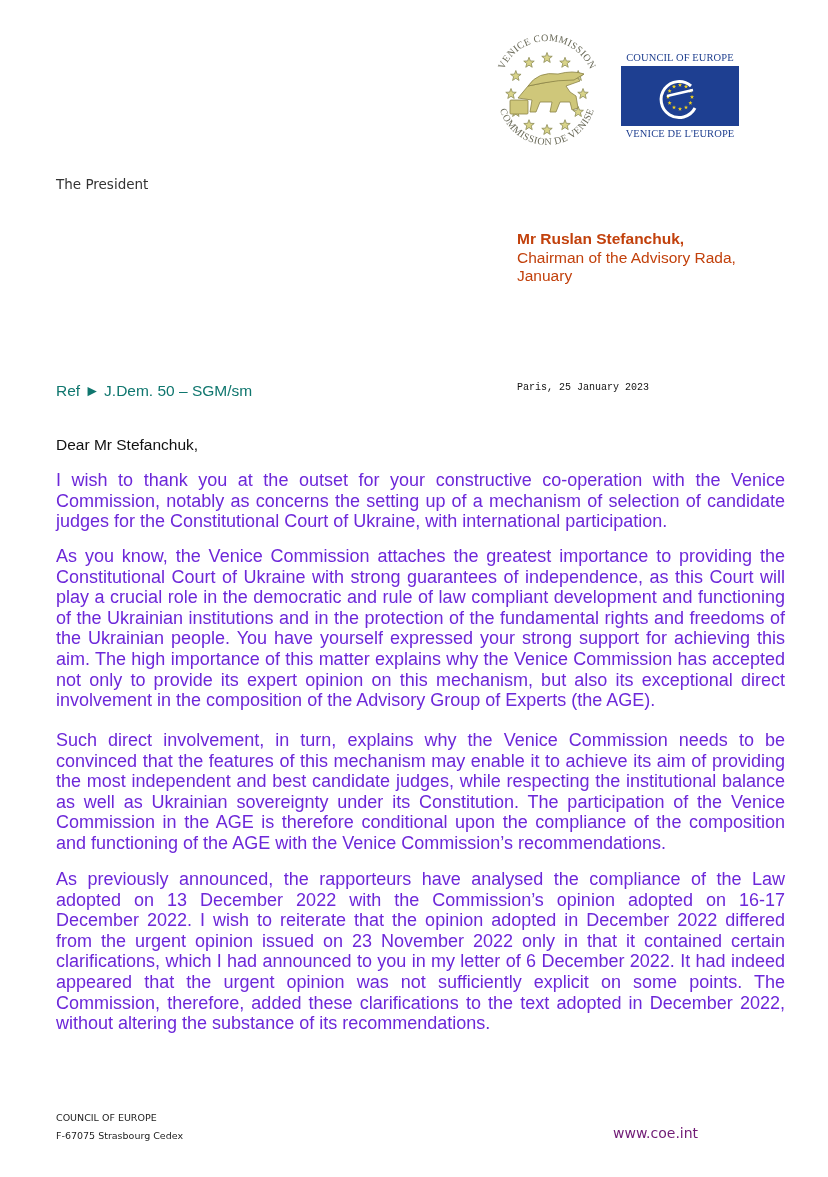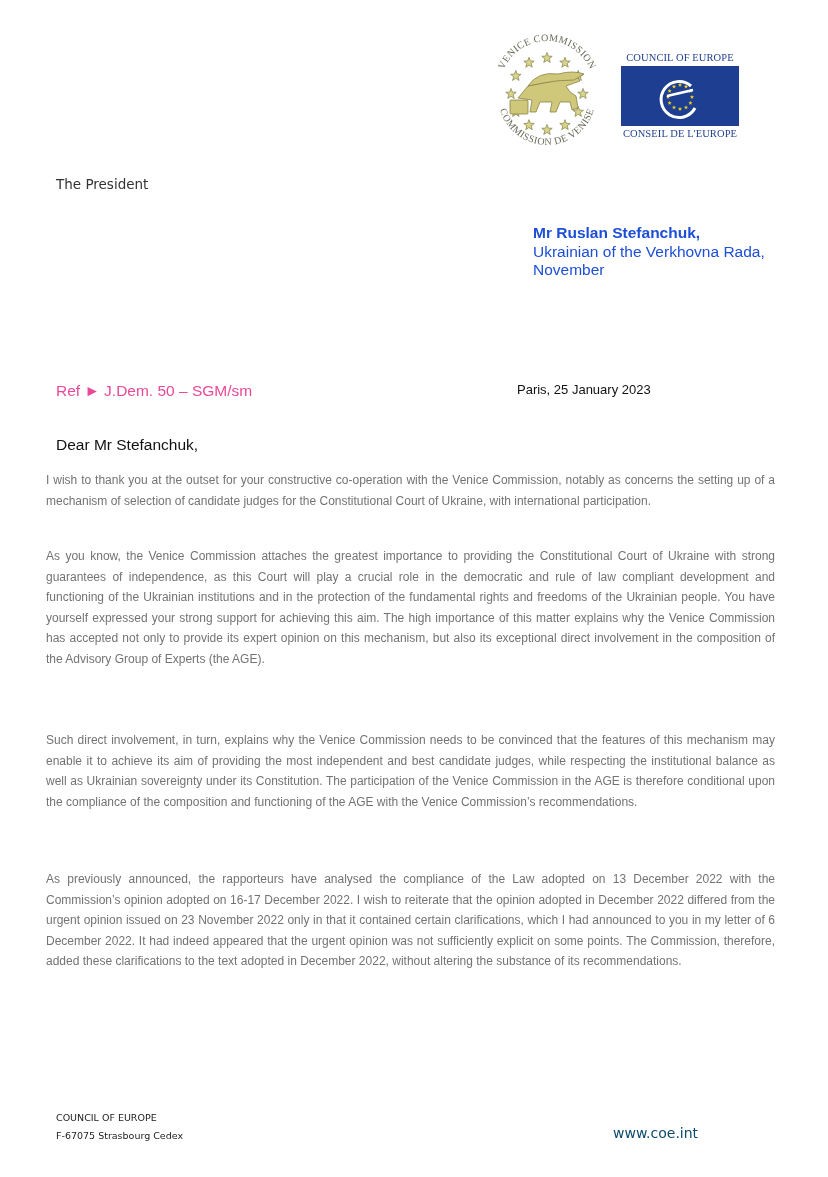--- a/index.html
+++ b/index.html
@@ -11,41 +11,41 @@
   .coe-logo { position:absolute; left:619px; top:52px; width:122px; height:90px; }
   .coe-top, .coe-bottom { position:absolute; left:0; width:122px; text-align:center;
     font-family:"Liberation Serif", serif; font-size:10.5px; color:#1f3f8f; letter-spacing:0.1px; white-space:nowrap; }
   .coe-top { top:0; }
   .coe-bottom { top:76px; }
   .coe-flag { position:absolute; left:2px; top:14px; width:118px; height:60px; background:#1e3f91; }
 
   .president { position:absolute; left:56px; top:176px; font-family:"DejaVu Sans", sans-serif;
     font-size:13.5px; color:#333; }
 
-  .address { position:absolute; left:517px; top:224px; font-family:"Liberation Sans", sans-serif;
-    font-size:15.5px; line-height:18.5px; color:#1d4ed8;margin-left:16px; }
+  .address { position:absolute; left:517px; top:230px; font-family:"Liberation Sans", sans-serif;
+    font-size:15.5px; line-height:18.5px; color:#c2410c; }
   .address .name { font-weight:bold; }
   .address div { white-space:nowrap; }
 
-  .ref { position:absolute; left:56px; top:382px; font-family:"Liberation Sans", sans-serif; font-size:15.5px; color:#ec4899; white-space:nowrap; }
-  .date { position:absolute; left:517px; top:382px; font-family:Liberation Sans, sans-serif; font-size:13px; color:#111; white-space:nowrap; }
+  .ref { position:absolute; left:56px; top:382px; font-family:"Liberation Sans", sans-serif; font-size:15.5px; color:#0f766e; white-space:nowrap; }
+  .date { position:absolute; left:517px; top:382px; font-family:Liberation Mono, monospace; font-size:10px; color:#111; white-space:nowrap; }
 
   .salutation { position:absolute; left:56px; top:436px; font-family:Liberation Sans, sans-serif; font-size:15.5px; color:#111; }
 
-  .body { position:absolute; left:46px; width:729px; font-family:"Liberation Sans", sans-serif;
-    font-size:12px; line-height:20.6px; color:#737373; text-align:justify; }
+  .body { position:absolute; left:56px; width:729px; font-family:"Liberation Sans", sans-serif;
+    font-size:18px; line-height:20.6px; color:#6d28d9; text-align:justify; }
   .p1 { top:470px; }
   .p2 { top:546px; }
   .p3 { top:730px; }
   .p4 { top:869px; }
 
   .footer-left { position:absolute; left:56px; top:1109px; font-family:"DejaVu Sans", sans-serif;
     font-size:9.5px; line-height:18px; color:#222; }
   .footer-right { position:absolute; left:613px; top:1125px; font-family:"DejaVu Sans", sans-serif;
-    font-size:14px; color:#0c4a6e; }
+    font-size:14px; color:#701a75; }
 </style>
 </head>
 <body>
 
 <div class="page">
 
   <div class="venice-logo">
     <svg width="118" height="132" viewBox="0 0 118 132">
       <defs>
         <path id="arcTop" d="M 12 62 A 47 47 0 0 1 106 62"></path>
@@ -95,29 +95,29 @@
             <path d="M48.61 22.80 L49.15 24.25 L50.70 24.32 L49.49 25.29 L49.90 26.78 L48.61 25.92 L47.31 26.78 L47.73 25.29 L46.52 24.32 L48.06 24.25 Z"></path>
             <path d="M53.00 18.41 L53.54 19.86 L55.09 19.93 L53.88 20.89 L54.29 22.39 L53.00 21.53 L51.71 22.39 L52.12 20.89 L50.91 19.93 L52.46 19.86 Z"></path>
             <path d="M59.00 16.80 L59.54 18.25 L61.09 18.32 L59.88 19.29 L60.29 20.78 L59.00 19.92 L57.71 20.78 L58.12 19.29 L56.91 18.32 L58.46 18.25 Z"></path>
             <path d="M65.00 18.41 L65.54 19.86 L67.09 19.93 L65.88 20.89 L66.29 22.39 L65.00 21.53 L63.71 22.39 L64.12 20.89 L62.91 19.93 L64.46 19.86 Z"></path>
             <path d="M69.39 22.80 L69.94 24.25 L71.48 24.32 L70.27 25.29 L70.69 26.78 L69.39 25.92 L68.10 26.78 L68.51 25.29 L67.30 24.32 L68.85 24.25 Z"></path>
           </g>
         <path d="M 70 20 A 18 18 0 1 0 74 42" fill="none" stroke="#ffffff" stroke-width="3"></path>
         <path d="M 46 30 L 72 24" stroke="#ffffff" stroke-width="2.4"></path>
       </svg>
     </div>
-    <div class="coe-bottom">CONSEIL DE L'EUROPE</div>
+    <div class="coe-bottom">VENICE DE L'EUROPE</div>
   </div>
 
   <div class="president">The President</div>
 
   <div class="address">
     <div class="name">Mr Ruslan Stefanchuk,</div>
-    <div>Ukrainian of the Verkhovna Rada,</div>
-    <div>November</div>
+    <div>Chairman of the Advisory Rada,</div>
+    <div>January</div>
   </div>
 
   <div class="ref">Ref ► J.Dem. 50 – SGM/sm</div>
   <div class="date">Paris, 25 January 2023</div>
 
   <div class="salutation">Dear Mr Stefanchuk,</div>
 
   <div class="body p1">I wish to thank you at the outset for your constructive co-operation with the Venice Commission, notably as concerns the setting up of a mechanism of selection of candidate judges for the Constitutional Court of Ukraine, with international participation.</div>
   <div class="body p2">As you know, the Venice Commission attaches the greatest importance to providing the Constitutional Court of Ukraine with strong guarantees of independence, as this Court will play a crucial role in the democratic and rule of law compliant development and functioning of the Ukrainian institutions and in the protection of the fundamental rights and freedoms of the Ukrainian people. You have yourself expressed your strong support for achieving this aim. The high importance of this matter explains why the Venice Commission has accepted not only to provide its expert opinion on this mechanism, but also its exceptional direct involvement in the composition of the Advisory Group of Experts (the AGE).</div>
   <div class="body p3">Such direct involvement, in turn, explains why the Venice Commission needs to be convinced that the features of this mechanism may enable it to achieve its aim of providing the most independent and best candidate judges, while respecting the institutional balance as well as Ukrainian sovereignty under its Constitution. The participation of the Venice Commission in the AGE is therefore conditional upon the compliance of the composition and functioning of the AGE with the Venice Commission’s recommendations.</div>

